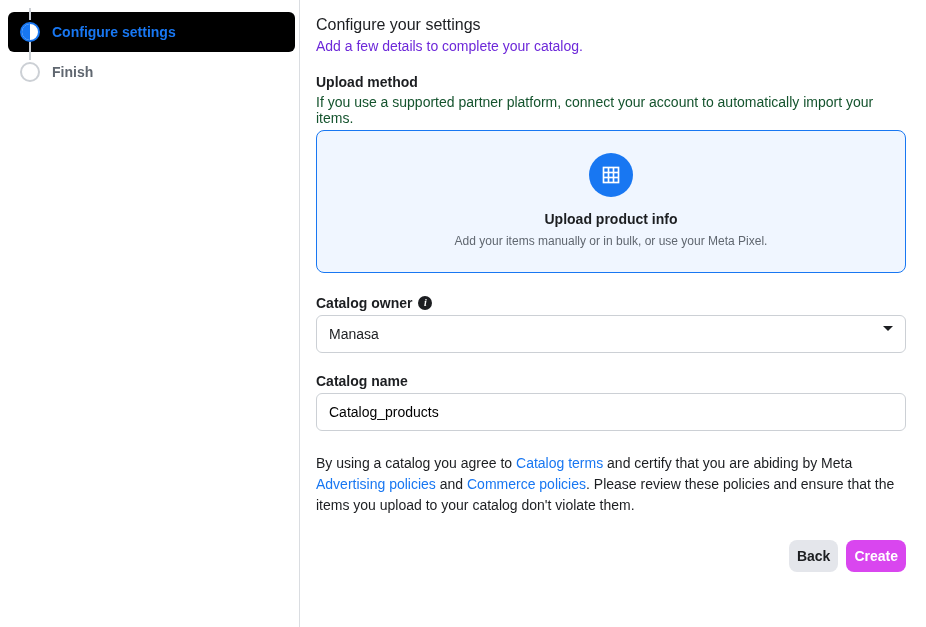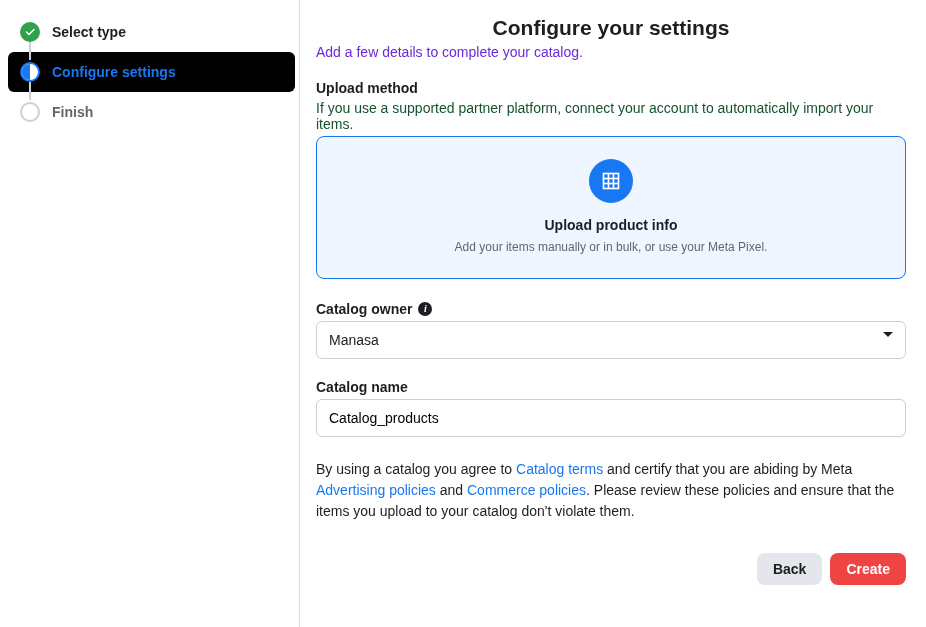--- a/index.html
+++ b/index.html
@@ -52,24 +52,23 @@
       width: 2px;
       background: #ccd0d5;
       z-index: 1;
     }
     .main {
       flex: 1;
       padding: 16px 20px 16px 16px;
       overflow-y: auto;
     }
     .page-title {
-      font-size: 21px;
-      font-weight: 700;
+      font-size: 16px;
+      font-weight: 400;
       margin-bottom: 4px;
-      text-align: center;
     }
     .subtitle {
       color: #6d28d9;
       font-size: 14px;
       margin-bottom: 20px;
     }
     .section-label {
       font-size: 14px;
       font-weight: 600;
       margin-bottom: 4px;
@@ -144,30 +143,29 @@
       line-height: 1.5;
       margin-bottom: 24px;
     }
     .legal a { color: #1877f2; text-decoration: none; cursor: pointer; }
     .footer {
       display: flex;
       justify-content: flex-end;
       gap: 8px;
     }
     .btn {
-      padding: 8px 16px;
+      padding: 8px 8px;
       border-radius: 8px;
       font-size: 14px;
       font-weight: 600;
       border: none;
       cursor: pointer;
-      margin-top: 7px;
     }
     .btn-secondary { background: #e4e6eb; color: #1c1e21; }
-    .btn-primary { background: #ef4444; color: #fff; }
+    .btn-primary { background: #d946ef; color: #fff; }
     .info-icon {
       width: 14px;
       height: 14px;
       border-radius: 50%;
       background: #1c1e21;
       color: #fff;
       font-size: 10px;
       font-weight: bold;
       display: inline-flex;
       align-items: center;
@@ -178,29 +176,20 @@
     .chevron {
       border-left: 5px solid transparent;
       border-right: 5px solid transparent;
       border-top: 5px solid #1c1e21;
     }
   </style>
 </head>
 <body>
 
 <div class="sidebar">
-  <div class="step step-done" style="position:relative;">
-    <div class="connector" style="top:30px;height:18px;"></div>
-    <div class="step-icon">
-      <svg width="12" height="12" viewBox="0 0 24 24" fill="none">
-          <path d="M5 12l5 5L20 7" stroke="#fff" stroke-width="3" stroke-linecap="round" stroke-linejoin="round"></path>
-        </svg>
-    </div>
-    <span class="step-label">Select type</span>
-  </div>
 
   <div class="step step-active" style="position:relative;">
     <div class="connector" style="top:-4px;height:12px;"></div>
     <div class="connector" style="top:30px;height:18px;"></div>
     <div class="step-icon" style="background:#fff;border:2px solid #1877f2;overflow:hidden;">
       <div style="width:50%;height:100%;background:#1877f2;margin-right:auto;"></div>
     </div>
     <span class="step-label">Configure settings</span>
   </div>
 

